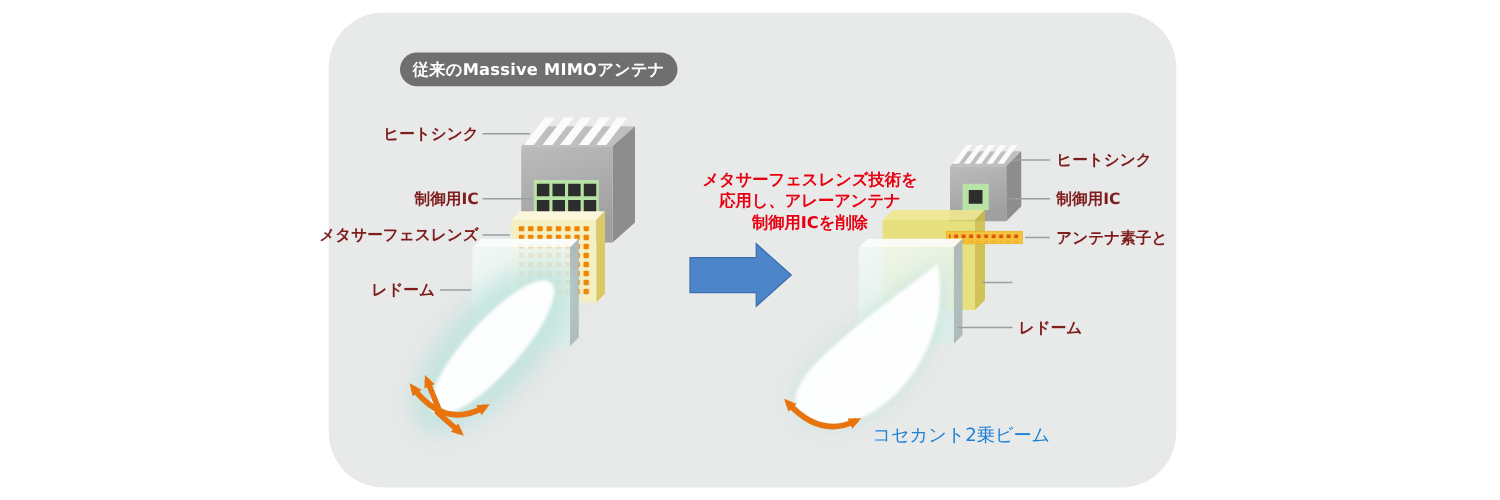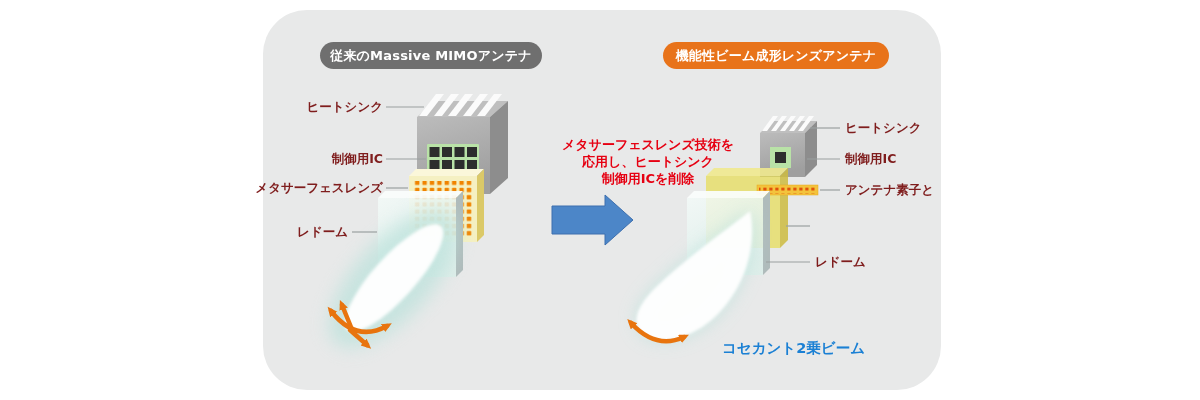--- a/index.html
+++ b/index.html
@@ -8,21 +8,21 @@
   .panel{position:absolute;left:263px;top:10px;width:678px;height:380px;border-radius:44px;background:#E8E9E9;}
   svg.gfx{position:absolute;left:0;top:0;}
   .pill{position:absolute;height:27px;border-radius:14px;display:flex;align-items:center;justify-content:center;
         color:#fff;font-size:13px;font-weight:700;white-space:nowrap;letter-spacing:0.2px;}
   .pill-left{left:320px;top:42px;width:222px;background:#6F6F6F;text-align:right;}
   .pill-right{left:663px;top:42px;width:226px;background:#E8731A;}
   .lbl{position:absolute;color:#7f1d1d;font-size:12.5px;font-weight:600;white-space:nowrap;line-height:16px;}
   .lbl.r{text-align:right;}
   .note{position:absolute;left:508px;top:136px;width:200px;text-align:center;color:#E60012;
         font-size:13px;font-weight:700;line-height:17px;white-space:nowrap;padding-left:40px;}
-  .beam-caption{position:absolute;left:698px;top:339px;color:#1B80D4;font-size:14.5px;font-weight:700;white-space:nowrap;margin-left:24px;}
+  .beam-caption{position:absolute;left:698px;top:339px;color:#1B80D4;font-size:14.5px;font-weight:400;white-space:nowrap;}
 </style>
 </head>
 <body>
 
 <div id="stage">
 
   <div class="panel"></div>
 
   <svg class="gfx" width="1200" height="400" viewBox="0 0 1200 400">
     <defs>
@@ -156,33 +156,32 @@
         <line x1="810" y1="128" x2="840" y2="128"></line>
         <line x1="807" y1="159" x2="840" y2="159"></line>
         <line x1="820" y1="190" x2="840" y2="190"></line>
         <line x1="786" y1="226" x2="810" y2="226"></line>
         <line x1="766" y1="262" x2="810" y2="262"></line>
       </g>
     </g>
   </svg>
 
   <div class="pill pill-left">従来のMassive MIMOアンテナ</div>
-  <div class="pill pill-right">機能性ビーム成形レンズアンテナ</div>
 
   <div class="lbl r" style="right:817px;top:99px">ヒートシンク</div>
   <div class="lbl r" style="right:817px;top:151px">制御用IC</div>
   <div class="lbl r" style="right:817px;top:180px">メタサーフェスレンズ</div>
   <div class="lbl r" style="right:852px;top:224px">レドーム</div>
 
   <div class="lbl" style="left:845px;top:120px">ヒートシンク</div>
   <div class="lbl" style="left:845px;top:151px">制御用IC</div>
   <div class="lbl" style="left:845px;top:182px">アンテナ素子と</div>
   <div class="lbl" style="left:815px;top:254px">レドーム</div>
 
   <div class="note">
     <div>メタサーフェスレンズ技術を</div>
-    <div>応用し、ヒートシンク</div>
+    <div>応用し、アレーアンテナ</div>
     <div>制御用ICを削除</div>
   </div>
 
   <div class="beam-caption">コセカント2乗ビーム</div>
 
 </div>
 
 </body></html>

